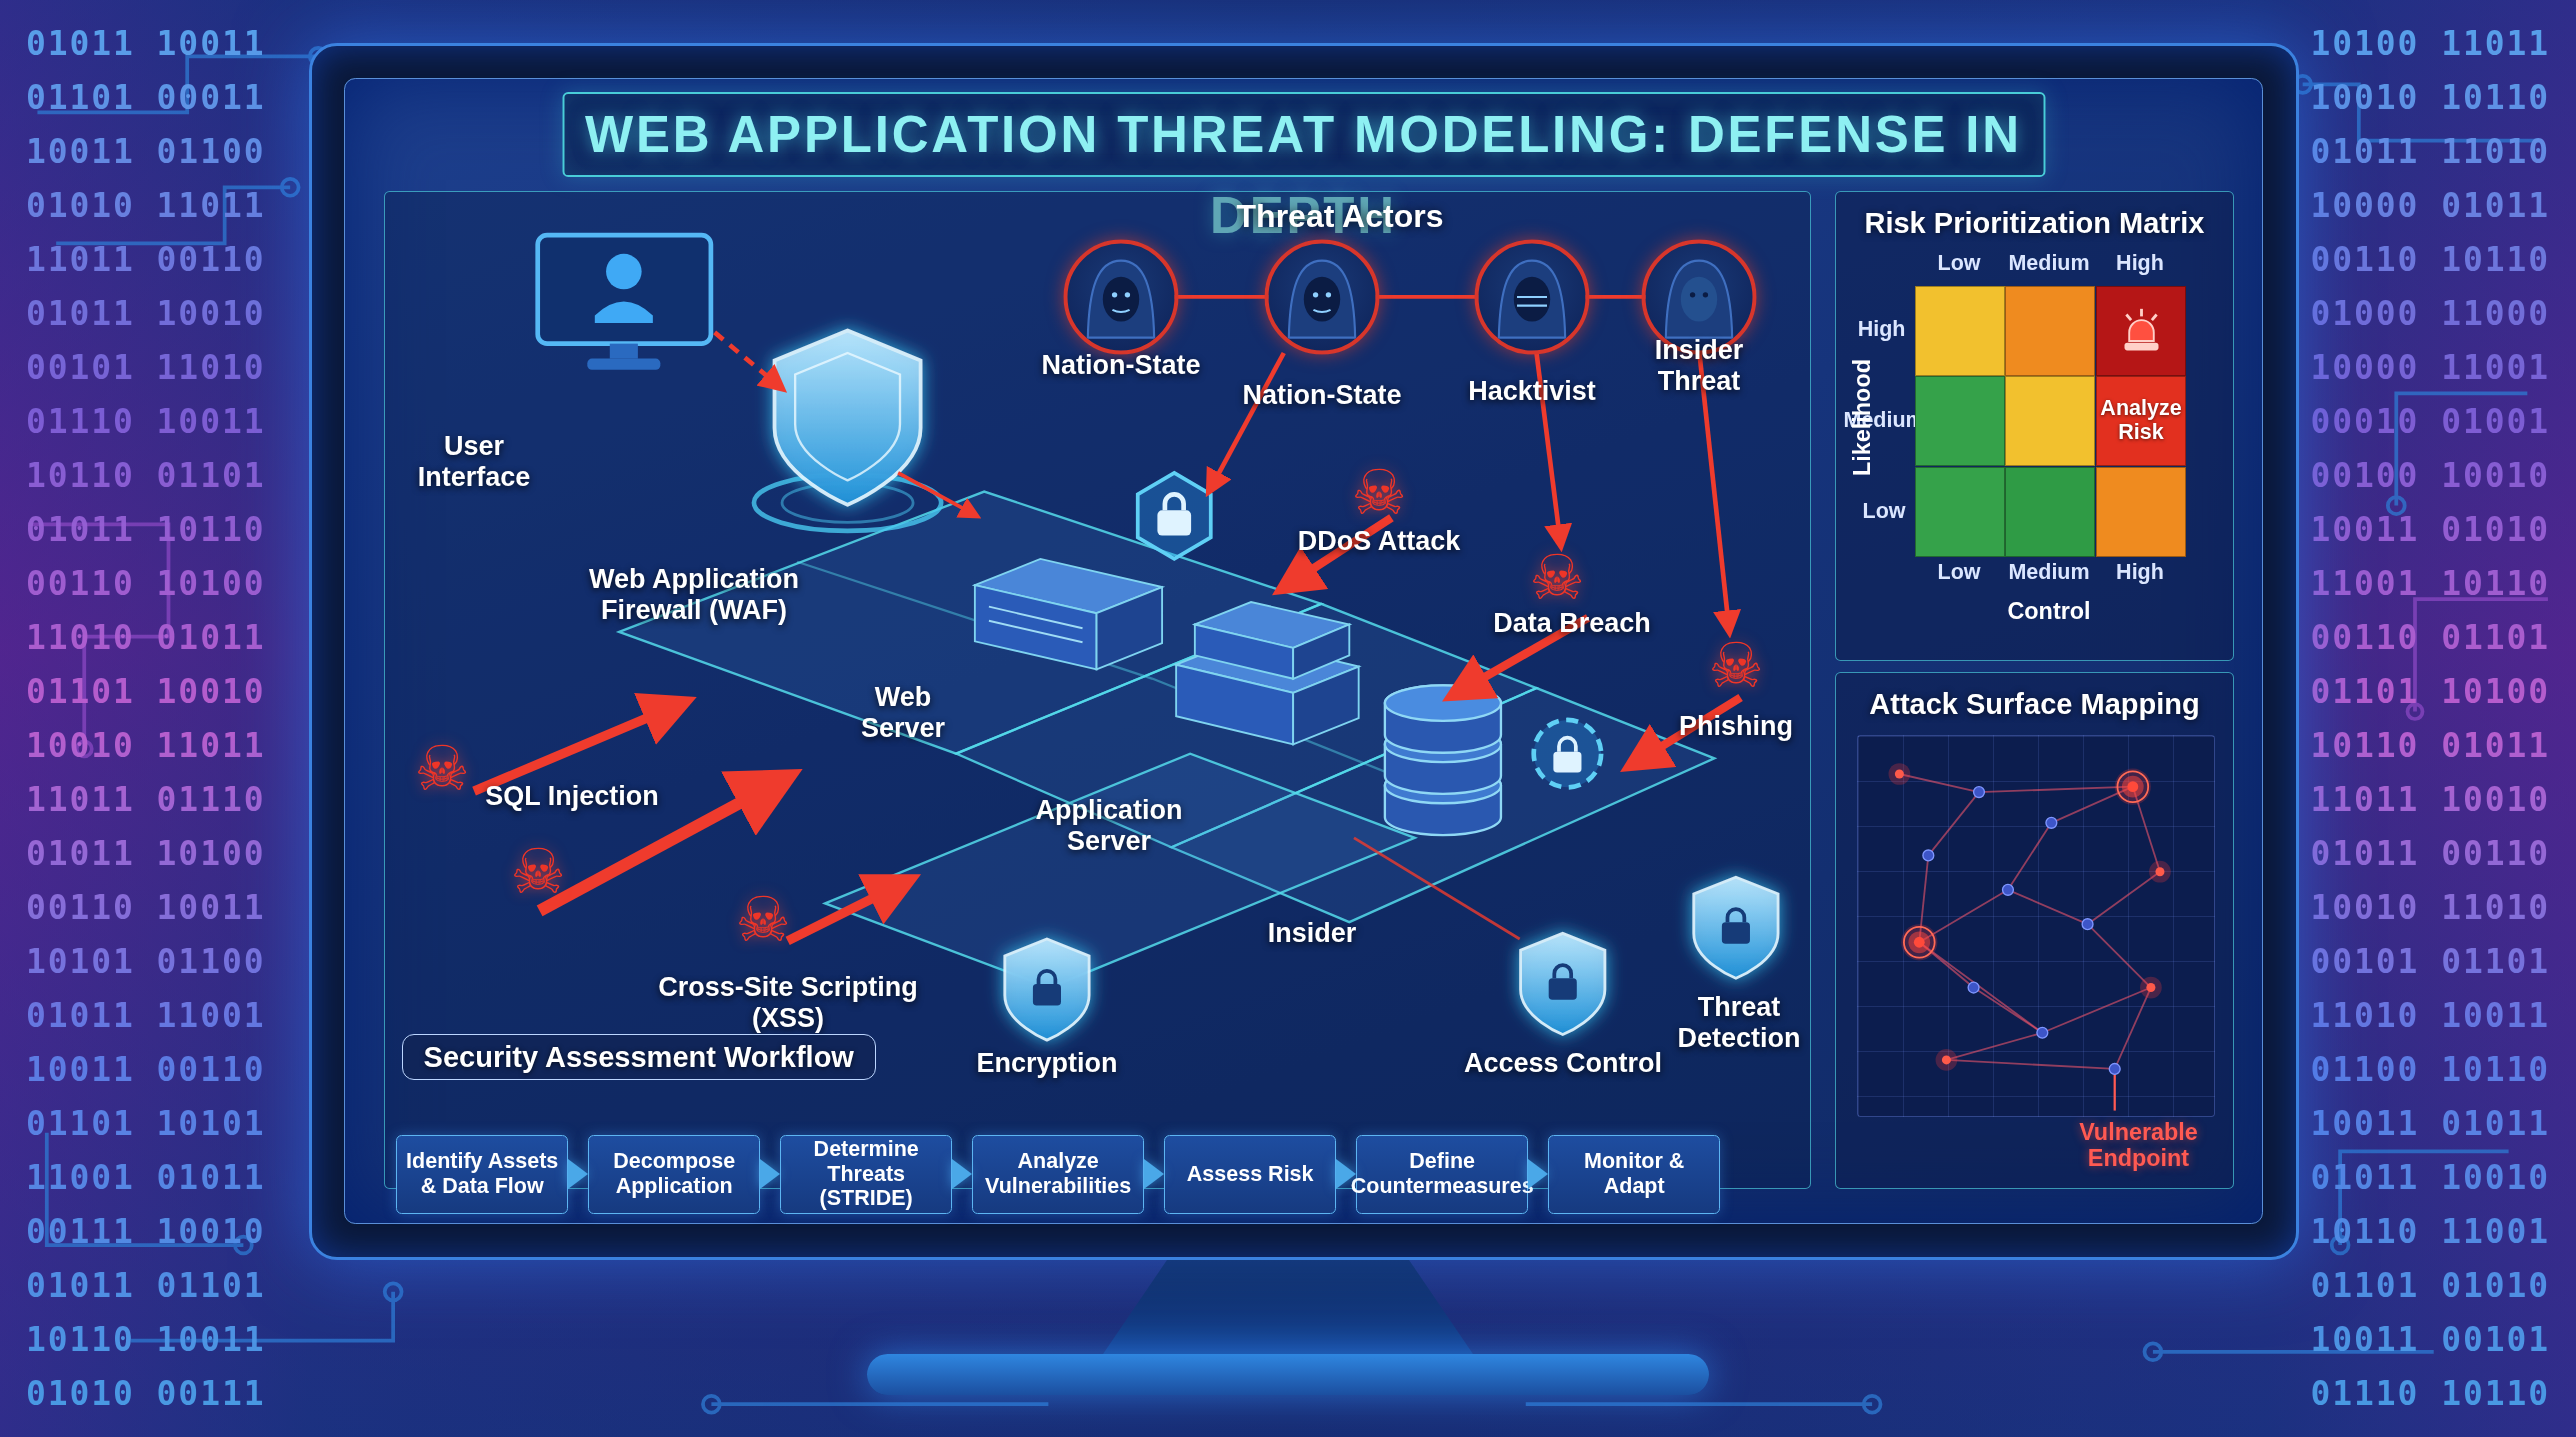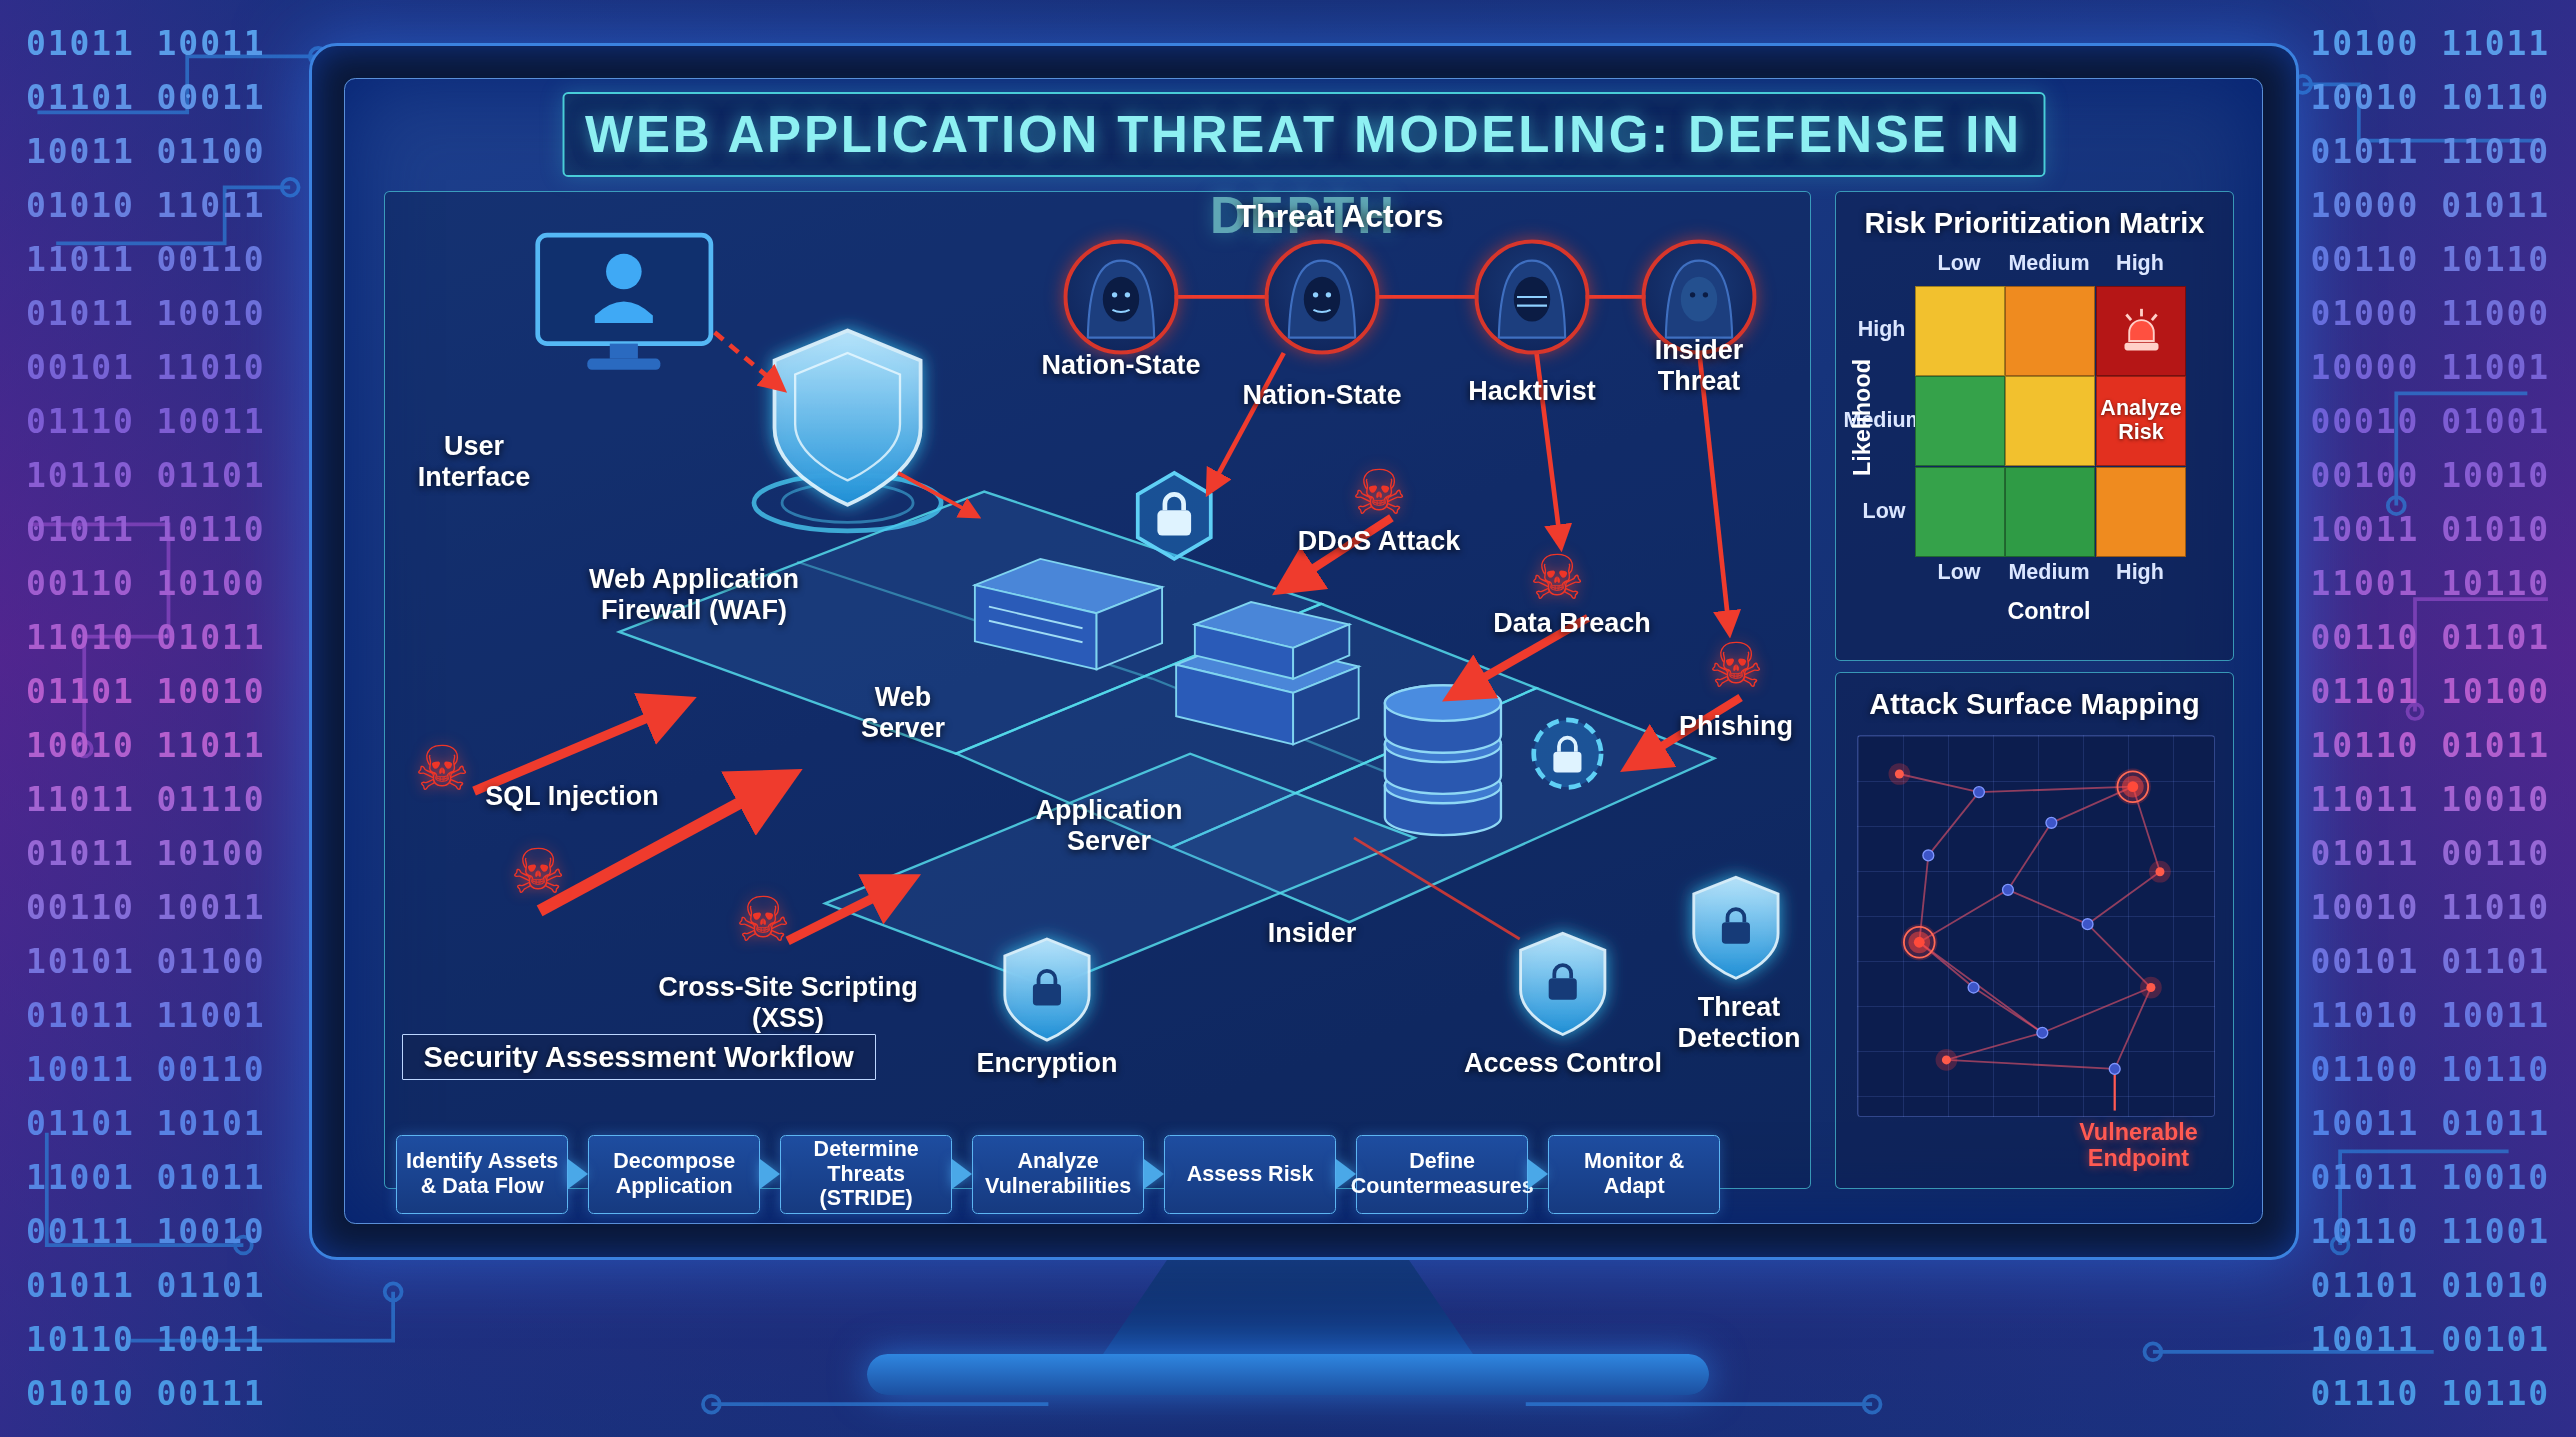--- a/index.html
+++ b/index.html
@@ -90,21 +90,21 @@
   .actor{
     position:absolute;width:107px;height:107px;z-index:3;border-radius:50%;
     transform:translate(-50%,-50%);
     border:4.7px solid #d8362b;background:radial-gradient(circle at 50% 40%,#1a3a78,#0d2156);
     box-shadow:0 0 17px rgba(220,60,45,.6);overflow:hidden;
   }
   .actor svg{width:100%;height:100%;}
   
   .wf-head{
     position:absolute;left:17px;top:842px;z-index:3;padding:5.6px 20.6px;
-    border:1.9px solid #bcd6ff;border-radius:1px;background:rgba(16,36,86,.75);
+    border:1.9px solid #bcd6ff;border-radius:12px;background:rgba(16,36,86,.75);
     color:#fff;font-weight:bold;font-size:29px;text-shadow:0 0.9px 5.6px rgba(0,0,0,.7);
   }
   .wf-row{
     position:absolute;left:11.2px;right:11.2px;top:899px;height:86px;z-index:3;
     display:flex;align-items:center;justify-content:flex-start;margin-top:40px;
   }
   .wf-step{
     width:172px;height:79px;display:flex;align-items:center;justify-content:center;
     text-align:center;padding:3.7px;box-sizing:border-box;
     background:linear-gradient(180deg,#1e4da0,#163a80);

